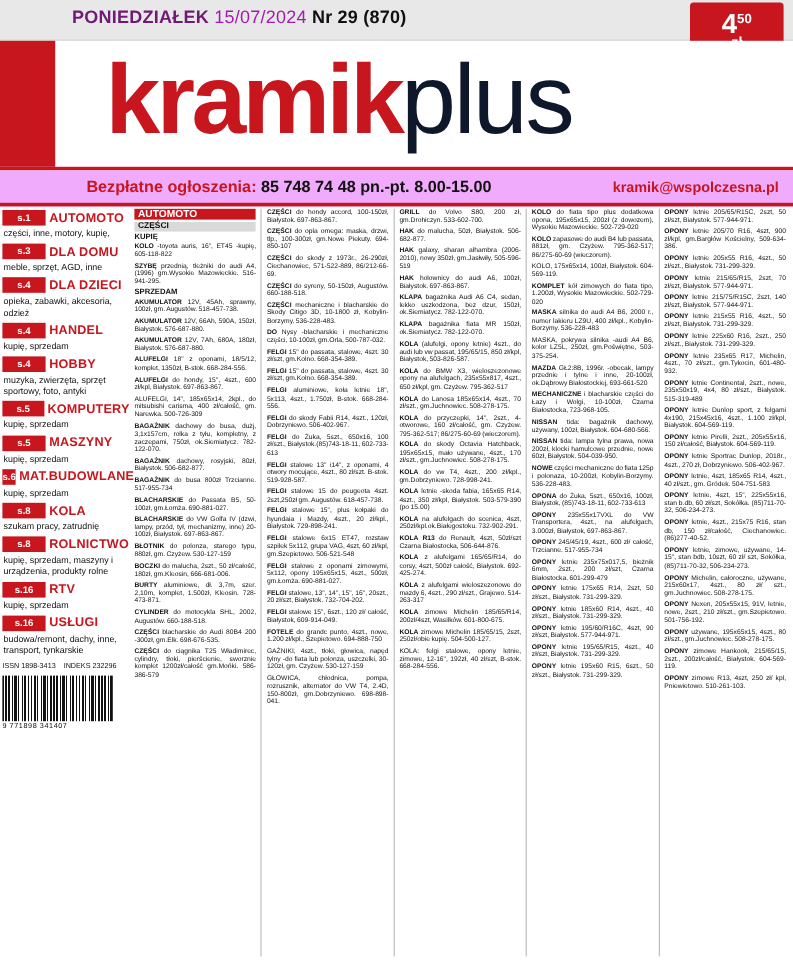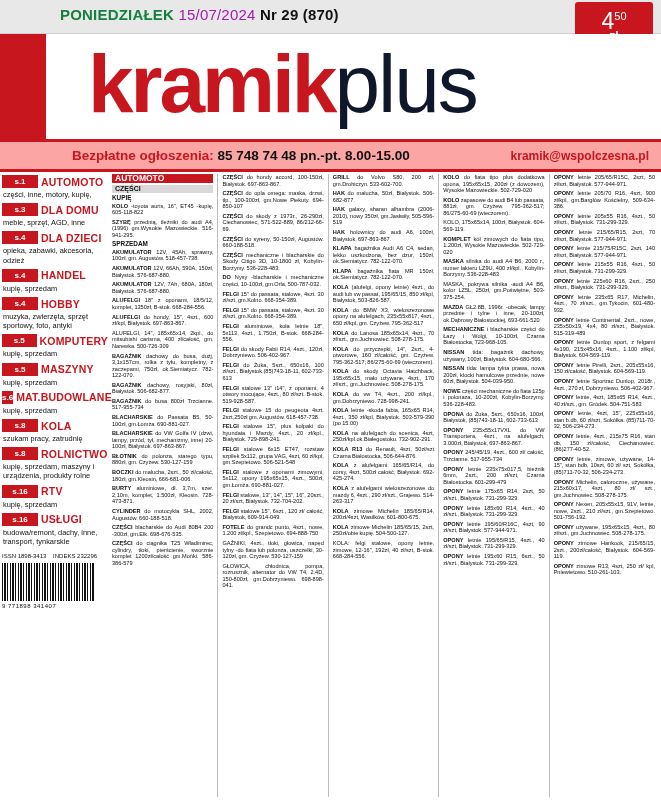--- a/index.html
+++ b/index.html
@@ -17,33 +17,33 @@
   .topbar {
     position: relative;
     height: 34px;
     background: #e8e8e8;
     border-bottom: 1px solid #cfcfcf;
   }
   .date-block {
     position: absolute; left: 60px; top: 6px;
     font-size: 15px; letter-spacing: .2px;
   }
-  .date-day { font-weight: bold; color: #15803d; }
+  .date-day { font-weight: bold; color: #701a75; }
   .date-date { color: #a21caf; margin-top: 48px; }
   .date-nr { font-weight: bold; color: #111; }
 
   .price-badge {
     position: absolute; right: 8px; top: 2px;
     width: 78px; height: 58px;
     background: #c7161d; color: #fff;
     border-radius: 3px;
     text-align: center;
     padding-top: 4px;
   }
-  .price-main { font-size: 23px; font-weight: normal; line-height: 20px; }
+  .price-main { font-size: 23px; font-weight: bold; line-height: 20px; }
   .price-main sup { font-size: 11px; vertical-align: super; }
   .price-zl { font-size: 12px; font-weight: bold; line-height: 11px; }
   .price-vat { font-size: 6px; line-height: 8px; margin-top: 2px; }
 
   
   .masthead {
     position: relative;
     height: 108px;
     background: #fff;
     border-bottom: 3px solid #c7161d;
@@ -57,21 +57,21 @@
   .logo .p { color: #0f172a; font-weight: normal; letter-spacing: -2px; }
   .leftbar-top {
     position: absolute; left: 0; top: 0; width: 46px; height: 100%;
     background: #c7161d;
   }
 
   
   .contact {
     position: relative;
     height: 30px;
-    background: #fca5a5;
+    background: #f0abfc;
     border-bottom: 3px solid #c7161d;
   }
   .contact-left {
     position: absolute; left: 72px; top: 6px;
     font-size: 13.5px; font-weight: bold; color: #c7161d;
   }
   .contact-left .phone { color: #111; }
   .contact-mail {
     position: absolute; right: 12px; top: 7px;
     font-size: 12px; color: #c7161d; font-weight: bold;

